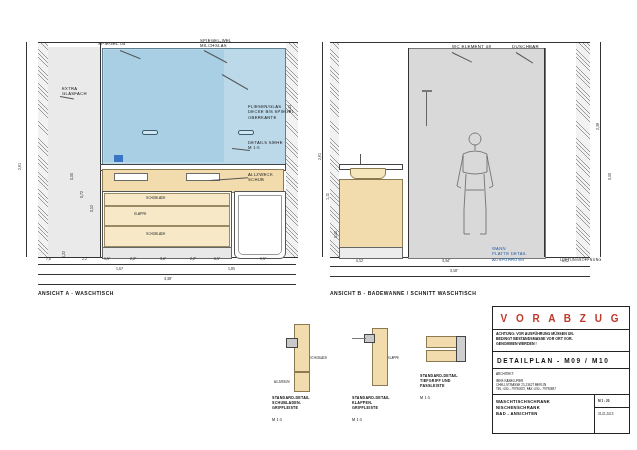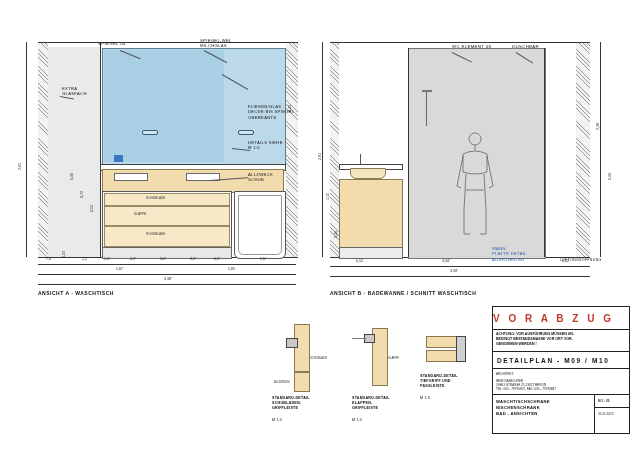--- a/index.html
+++ b/index.html
@@ -251,21 +251,21 @@
     <div class="abs wood" style="left:6px;top:32px;width:30px;height:10px;"></div>
     <div class="abs" style="left:36px;top:18px;width:8px;height:24px;background:#cfcfcf;border:0.5px solid #444;"></div>
     <div class="abs detail-cap" style="left:0px;top:56px;white-space:pre;">STANDARD-DETAIL
 TIEFGRIFF UND
 PASSLEISTE</div>
     <div class="abs detail-cap" style="left:0px;top:78px;font-weight:normal;">M 1:5</div>
   </div>
 
   <div class="tb" style="left:492px;top:306px;width:136px;height:126px;">
 
-    <div class="tb-row" style="height:22px;display:flex;align-items:center;">
+    <div class="tb-row" style="height:22px;display:flex;align-items:center;justify-content:center;">
       <span class="vorabzug">V O R A B Z U G</span>
     </div>
 
     <div class="tb-row" style="height:22px;padding:2px 3px;box-sizing:border-box;">
       <div class="warn" style="white-space:pre;">ACHTUNG: VOR AUSFÜHRUNG MÜSSEN UN-
 BEDINGT BESTANDSMASSE VOR ORT VOR-
 GENOMMEN WERDEN !</div>
     </div>
 
     <div class="tb-row" style="height:17px;display:flex;align-items:center;padding-left:4px;box-sizing:border-box;">

